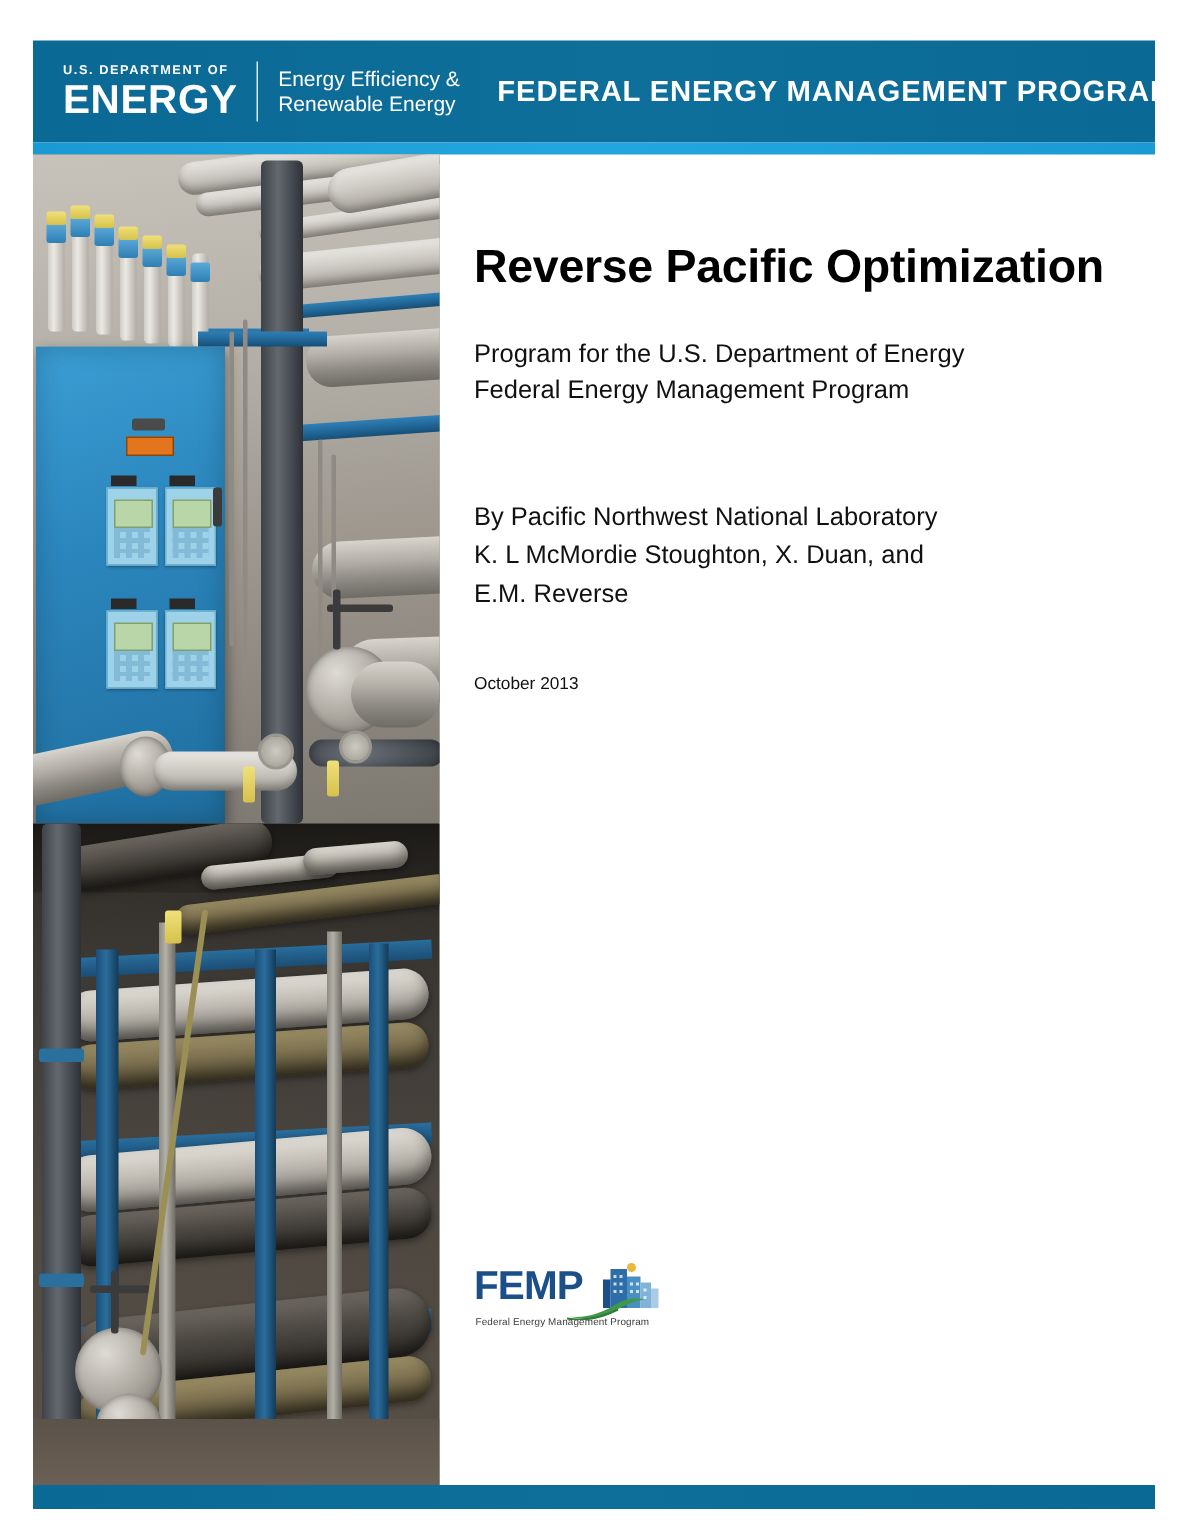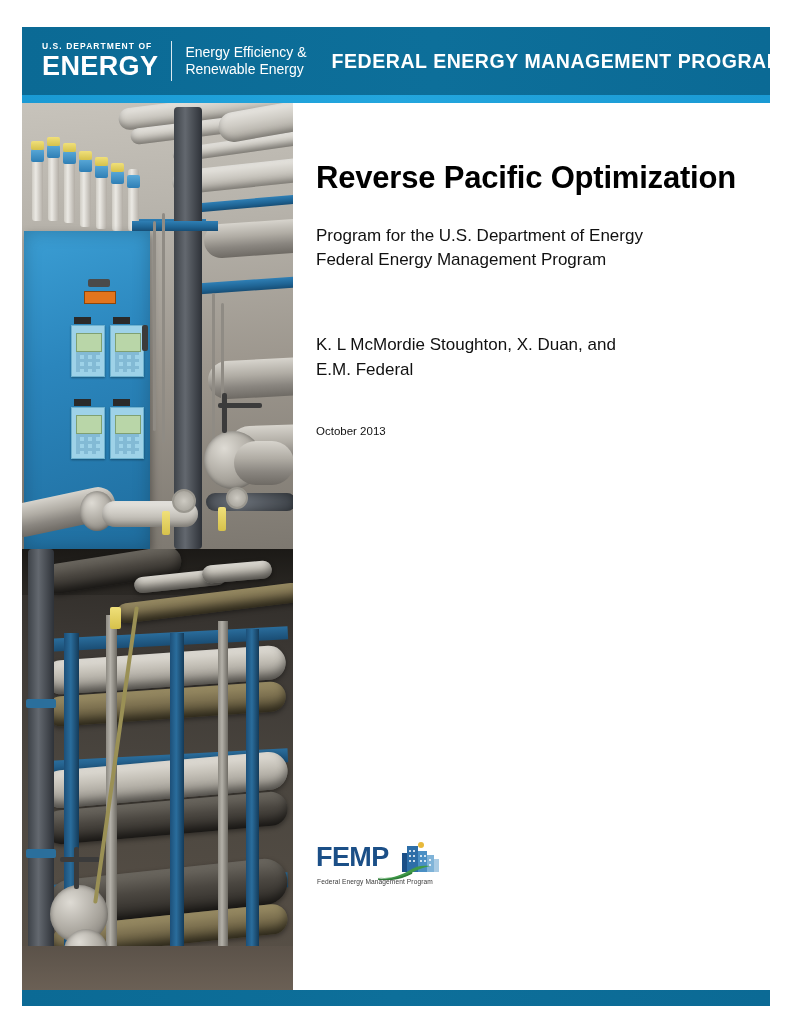--- a/index.html
+++ b/index.html
@@ -502,22 +502,23 @@
   <div id="content">
 
     <h1 id="doc-title">Reverse Pacific Optimization</h1>
 
     <div id="doc-subtitle">
       <div>Program for the U.S. Department of Energy</div>
       <div>Federal Energy Management Program</div>
     </div>
 
     <div id="author-block">
+      <div>By Pacific Northwest National Laboratory</div>
       <div>K. L McMordie Stoughton, X. Duan, and</div>
-      <div>E.M. Federal</div>
+      <div>E.M. Reverse</div>
     </div>
 
     <div id="doc-date">October 2013</div>
   </div>
 
   <div id="femp-logo">
     <div id="femp-wordmark">FEMP</div>
 
     <svg id="femp-building" viewBox="0 0 44 30" xmlns="http://www.w3.org/2000/svg">
       <rect x="9" y="4" width="11" height="26" fill="#2d6ea8"></rect>

